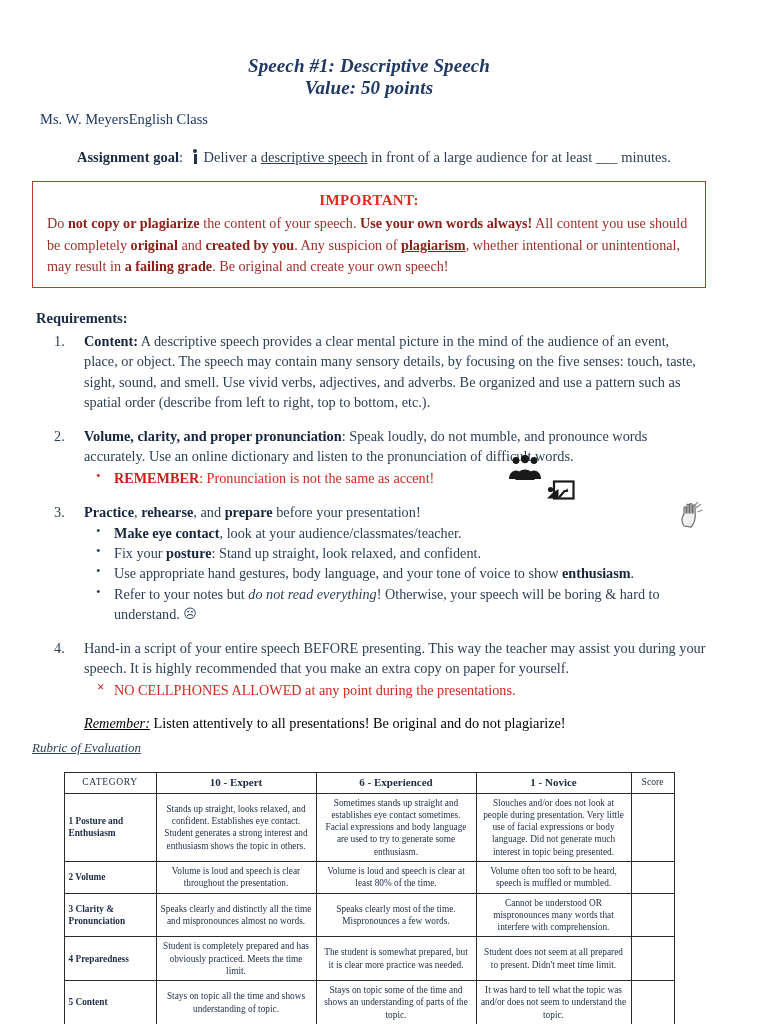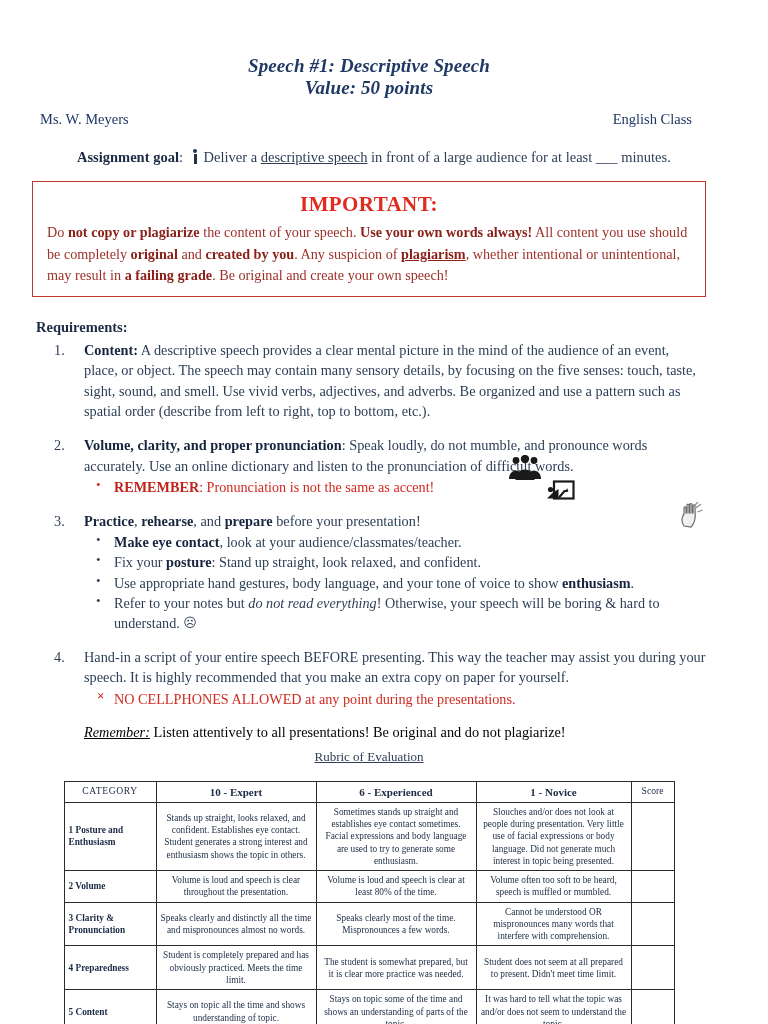--- a/index.html
+++ b/index.html
@@ -33,27 +33,26 @@
     font-style: italic;
     font-size: 19px;
     line-height: 1.18;
     color: #1f3864;
     letter-spacing: 0.1px;
   }
 
   
   .meta-row {
     display: flex;
-    justify-content: space-between;
+    justify-content: flex-start;
     align-items: baseline;
     margin-top: 11px;
     font-size: 14.5px;
     color: #1f3864;
     padding: 0 14px 0 8px;
-    gap: 26px;
   }
 
   
   .goal-line {
     margin-top: 20px;
     font-size: 14.5px;
     color: #2c3e56;
     padding-left: 8px;
     line-height: 1.35;
     margin-left: 37px;
@@ -90,21 +89,21 @@
     border: 1.4px solid #c0392b;
     padding: 7px 14px 9px 14px;
     color: #9e2a22;
     font-size: 14.2px;
     line-height: 1.52;
   }
   .important-head {
     text-align: center;
     font-weight: bold;
     color: #e02b20;
-    font-size: 21px;
+    font-size: 15px;
     letter-spacing: 0.4px;
     margin-bottom: 1px;
   }
   .important-body { color: #9c3028; }
   .important-body b { color: #8a1f17; }
 
   
   .req-heading {
     margin-top: 22px;
     font-weight: bold;
@@ -201,26 +200,26 @@
     height: 28px;
   }
   .smiley {
     display: inline-block;
     font-size: 13px;
     vertical-align: 1px;
   }
 
   
   .rubric-title {
-    text-align: center;
     font-size: 13px;
     color: #2f4058;
     text-decoration: underline;
     margin-top: 8px;
     margin-bottom: 2px;
+    font-style: italic;
   }
   table.rubric {
     border-collapse: collapse;
     width: 610px;
     margin: 16px auto;
     table-layout: fixed;
     font-family: Liberation Serif, serif;
   }
   table.rubric th, table.rubric td {
     border: 1px solid #2b2b2b;

